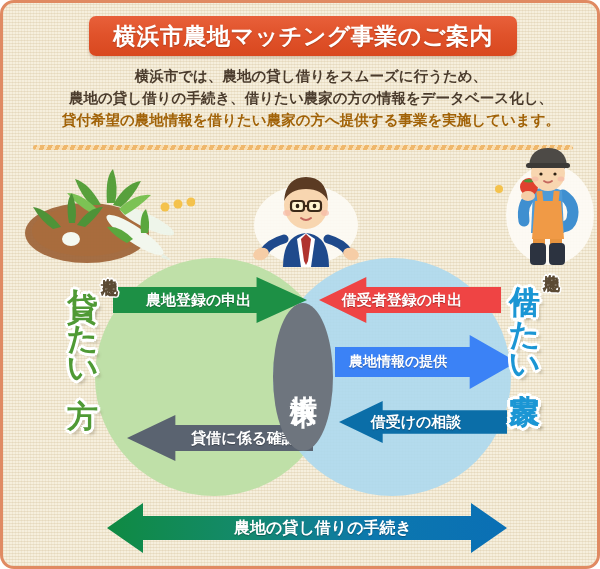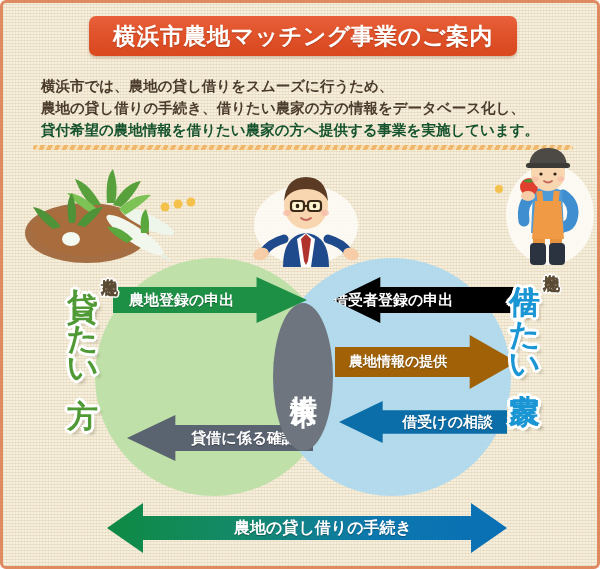--- a/index.html
+++ b/index.html
@@ -13,21 +13,21 @@
     overflow: hidden;
   }
 
   
   #poster {
     position: relative;
     width: 600px;
     height: 569px;
     background: #f6efdd;
     border: 3px solid #e08a62;
-    border-radius: 6px;
+    border-radius: 14px;
     overflow: hidden;
   }
 
   
   #poster::before {
     content: "";
     position: absolute;
     inset: 0;
     background-image:
       repeating-linear-gradient(0deg,  rgba(208,188,148,.30) 0 1px, transparent 1px 3px),
@@ -52,32 +52,33 @@
     font-size: 23px;
     font-weight: bold;
     letter-spacing: .5px;
     white-space: nowrap;
     text-shadow: 0 1px 1px rgba(120,40,10,.45);
   }
 
   
   #intro {
     position: absolute;
-    left: 38px; top: 72px;
+    left: 38px; top: 62px;
     width: 540px;
     z-index: 4;
+    text-align: center;
   }
   #intro p {
     font-size: 14.5px;
     line-height: 22px;
     color: #4a3b2c;
     white-space: nowrap;
     font-weight: 600;
   }
-  #intro p.accent { color: #14532d; font-weight: bold; }
+  #intro p.accent { color: #a16207; font-weight: bold; }
 
   
   #divider {
     position: absolute;
     left: 30px; top: 142px;
     width: 540px; height: 5px;
     background: repeating-linear-gradient(115deg,
         #efb567 0 4px, #f9ddb0 4px 7px);
     border-radius: 3px;
     z-index: 3;
@@ -138,43 +139,43 @@
   .arrow-right { clip-path: polygon(0 22%, 74% 22%, 74% 0, 100% 50%, 74% 100%, 74% 78%, 0 78%); }
   .arrow-left  { clip-path: polygon(100% 22%, 26% 22%, 26% 0, 0 50%, 26% 100%, 26% 78%, 100% 78%); }
   .arrow-both  { clip-path: polygon(0 50%, 9% 0, 9% 26%, 91% 26%, 91% 0, 100% 50%, 91% 100%, 91% 74%, 9% 74%, 9% 100%); }
 
   
   #arrow-reg-land {
     left: 110px; top: 274px; width: 194px; height: 46px;
     background: #1d9045;
     justify-content: flex-start;
   }
-  #arrow-reg-land .lbl { font-size: 15px; padding-left: 16px; }
+  #arrow-reg-land .lbl { font-size: 15px; padding-left: 33px; }
 
   
   #arrow-reg-borrower {
-    left: 330px; top: 274px; width: 182px; height: 46px;
-    background: #000000;
-    justify-content: flex-start;
+    left: 316px; top: 274px; width: 182px; height: 46px;
+    background: #ef4444;
+    justify-content: center;
   }
   #arrow-reg-borrower .lbl { font-size: 15px; padding-right: 16px; }
 
   
   #arrow-info {
     left: 332px; top: 332px; width: 182px; height: 54px;
-    background: #a16207;
+    background: #3b82f6;
     justify-content: flex-start;
   }
   #arrow-info .lbl { font-size: 14px; padding-left: 14px; text-align: center; }
 
   
   #arrow-consult {
     left: 336px; top: 398px; width: 168px; height: 42px;
     background: #0b6ea8;
-    justify-content: flex-end;
+    justify-content: center;
   }
   #arrow-consult .lbl { font-size: 15px; padding-right: 14px; }
 
   
   #arrow-confirm {
     left: 124px; top: 412px; width: 186px; height: 46px;
     background: #5a6370;
     justify-content: flex-end;
   }
   #arrow-confirm .lbl { font-size: 15px; padding-right: 16px; }

